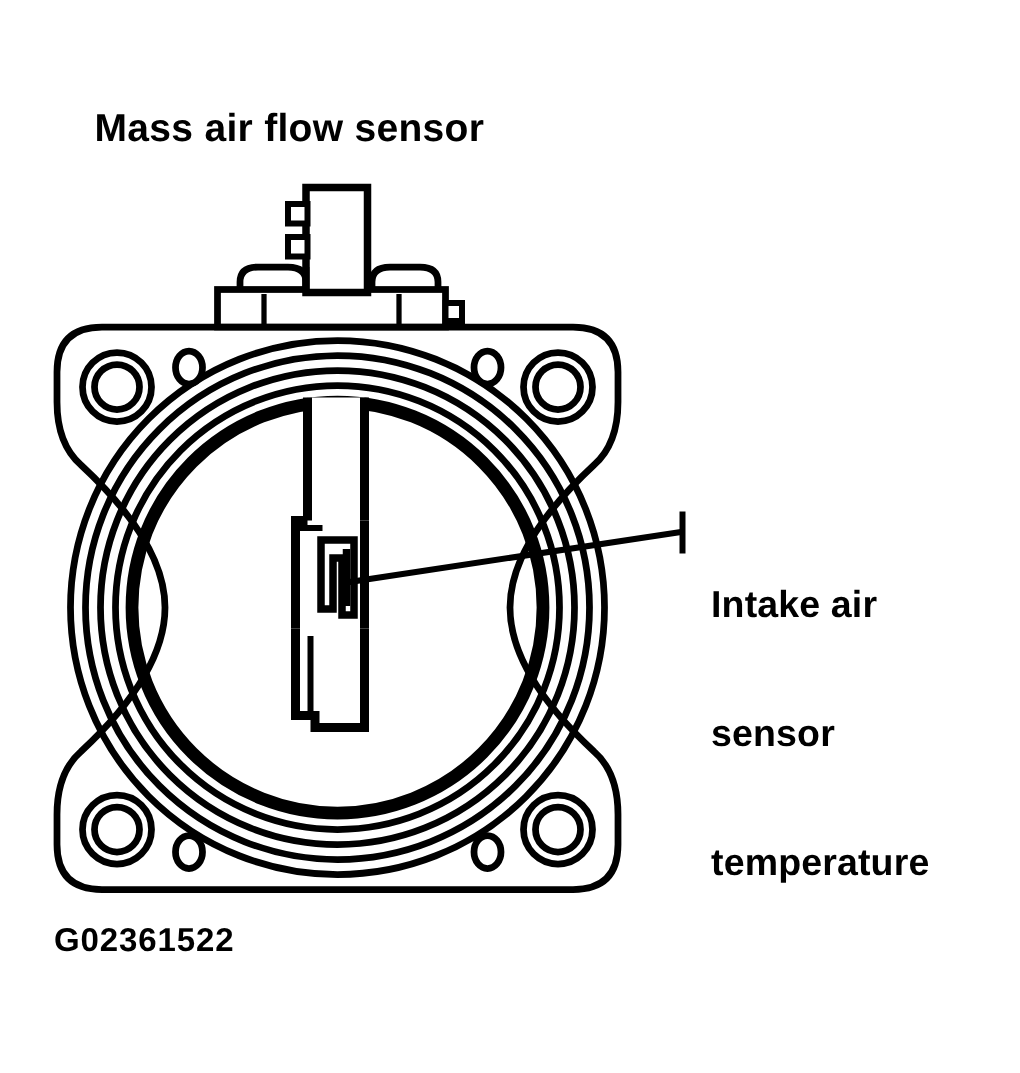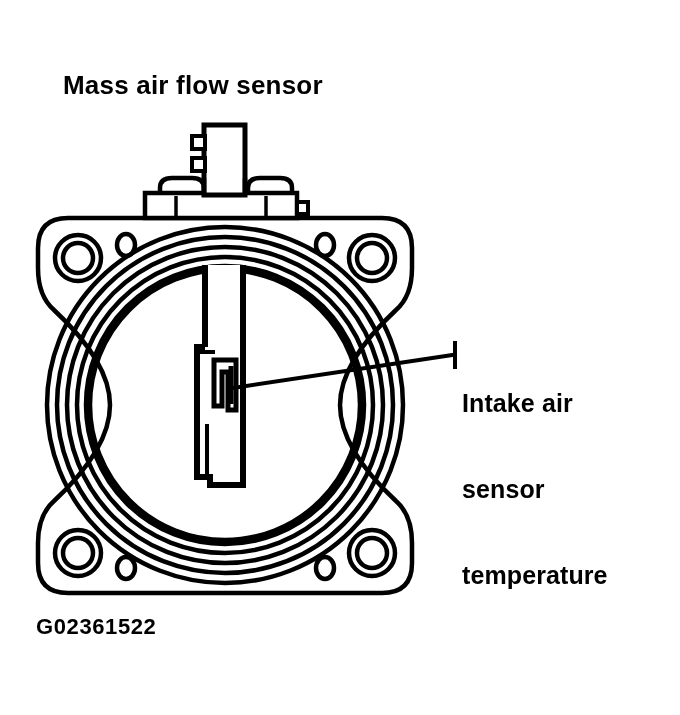--- a/index.html
+++ b/index.html
@@ -47,20 +47,21 @@
   }
   #callout-label {
     left: 462px;
     top: 341px;
     font-size: 25px;
     letter-spacing: 0.1px;
   }
   #callout-label .callout-line {
     display: block;
     height: 36px;
+    margin-left: 12px;
   }
   #figure-id-label {
     left: 36px;
     top: 616px;
     font-size: 22px;
     letter-spacing: 0.6px;
   }
 </style>
 </head>
 <body>

